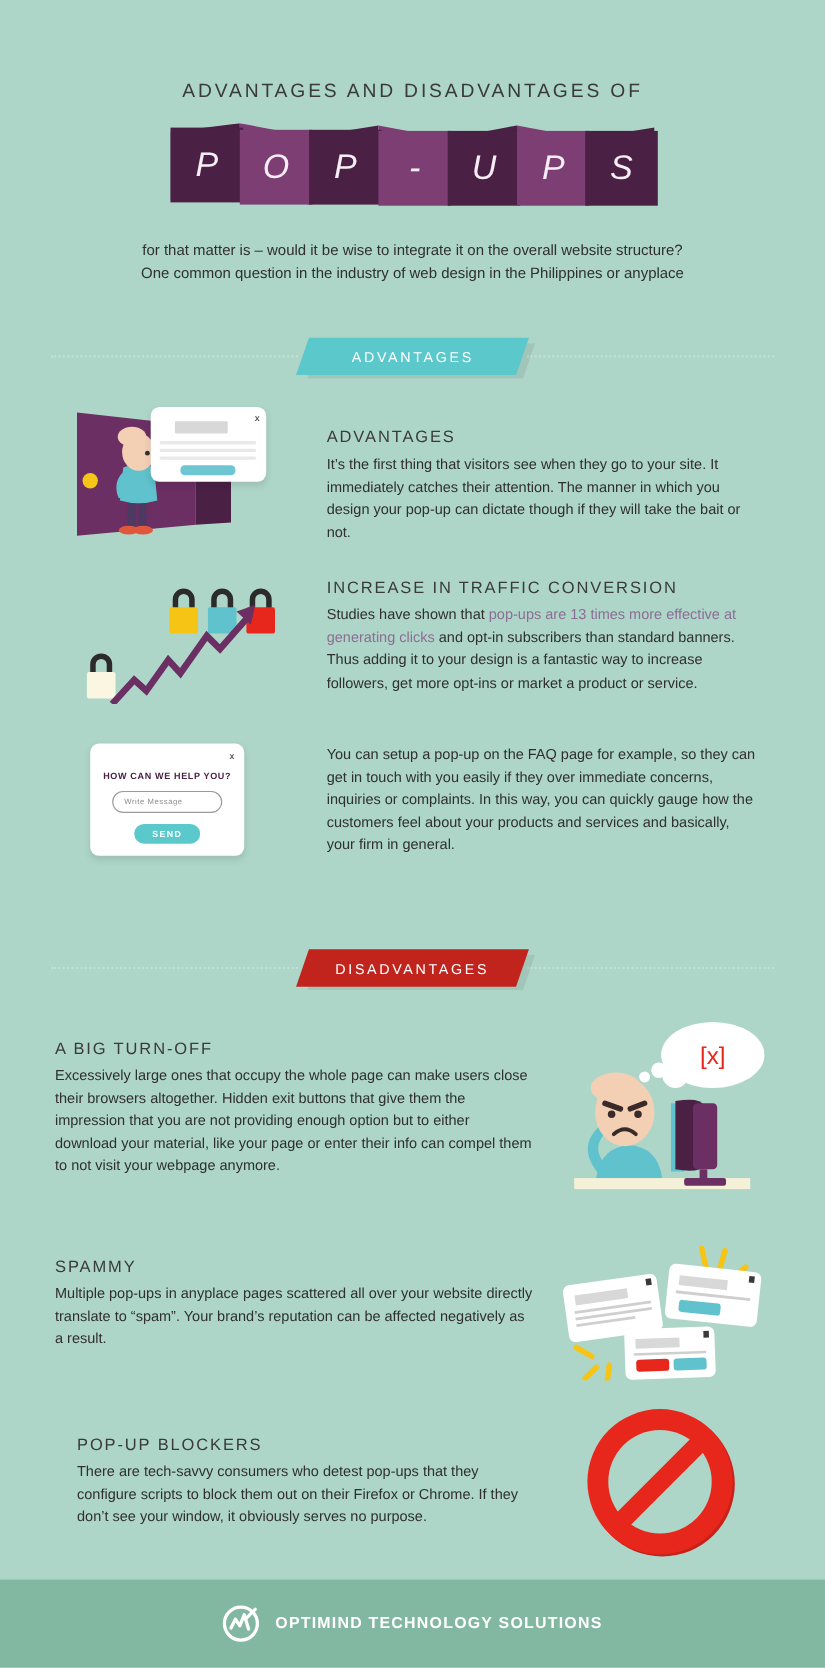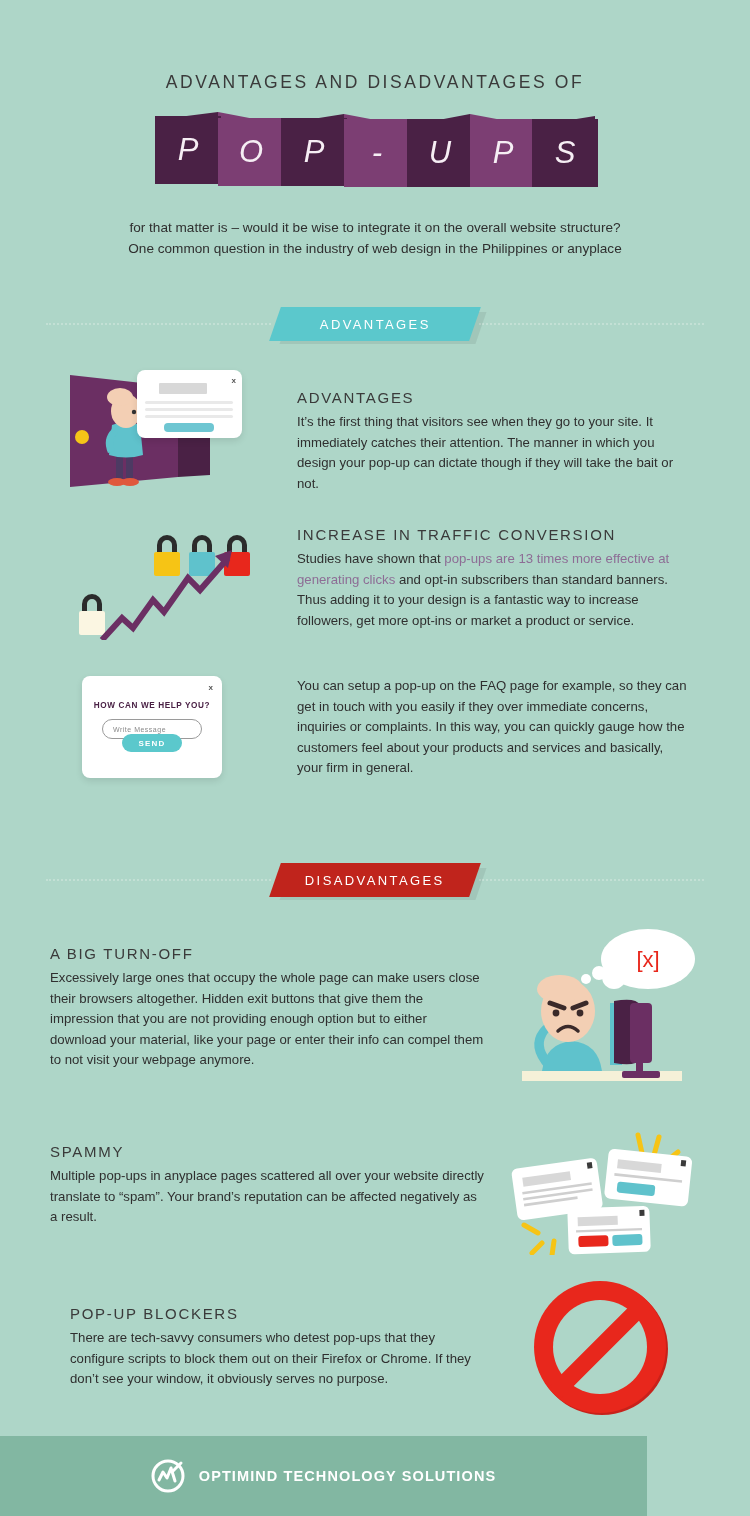--- a/index.html
+++ b/index.html
@@ -127,21 +127,21 @@
     position:absolute;
     font-size:8px;
     color:#555;
     font-weight:bold;
   }
 
   
   .footer {
     position:absolute;
     left:0; bottom:0;
-    width:647px; height:80px;
+    width:750px; height:80px;
     background:#82b7a2;
     display:flex;
     align-items:center;
     justify-content:center;
     gap:14px;
   }
   .footer-text {
     color:#ffffff;
     font-size:14.5px;
     letter-spacing:1.1px;
@@ -264,21 +264,21 @@
 </div>
 
 <div class="row" style="margin:30px 60px 0 60px;">
   <div class="art" style="width:215px;height:115px;padding-top:6px;">
     <div class="pop-card" style="width:140px;height:102px;margin-left:22px;">
       <span class="x-mark" style="right:9px;top:7px;">x</span>
       <div style="position:absolute;left:0;right:0;top:25px;text-align:center;font-size:8.2px;letter-spacing:0.6px;font-weight:bold;color:#4a2145;">HOW CAN WE HELP YOU?</div>
       <div style="position:absolute;left:20px;top:43px;width:100px;height:20px;border:1px solid #9a9a9a;border-radius:10px;display:flex;align-items:center;padding-left:10px;">
         <span style="font-size:7px;color:#8a8a8a;letter-spacing:0.5px;">Write Message</span>
       </div>
-      <div style="position:absolute;left:40px;top:58px;width:60px;height:18px;background:#5bc8cc;border-radius:9px;display:flex;align-items:center;justify-content:center;">
+      <div style="position:absolute;left:40px;top:73px;width:60px;height:18px;background:#5bc8cc;border-radius:9px;display:flex;align-items:center;justify-content:center;">
         <span style="font-size:8px;color:#ffffff;letter-spacing:1.2px;font-weight:bold;">SEND</span>
       </div>
     </div>
   </div>
   <div class="txt" style="padding-left:22px;padding-top:6px;">
     <div class="item-body">You can setup a pop-up on the FAQ page for example, so they can get in touch with you easily if they over immediate concerns, inquiries or complaints. In this way, you can quickly gauge how the customers feel about your products and services and basically, your firm in general.</div>
   </div>
 </div>
 
 <div class="banner-row" style="margin-top:72px;">

